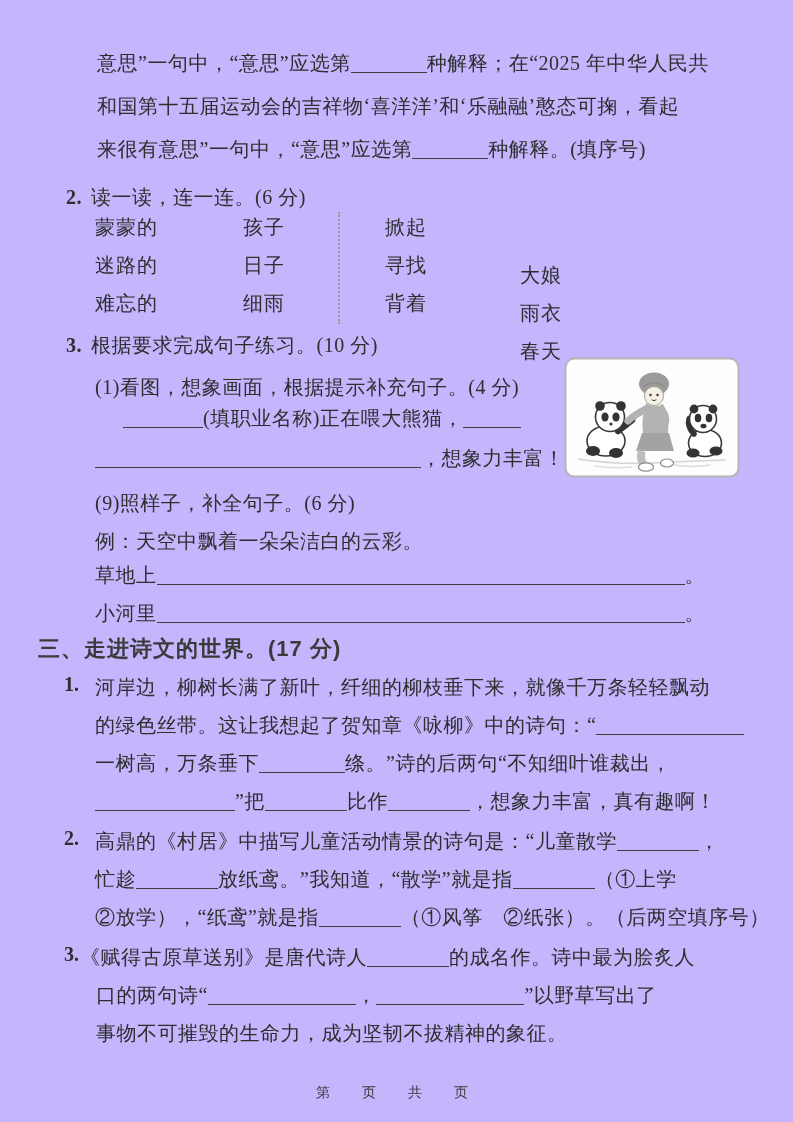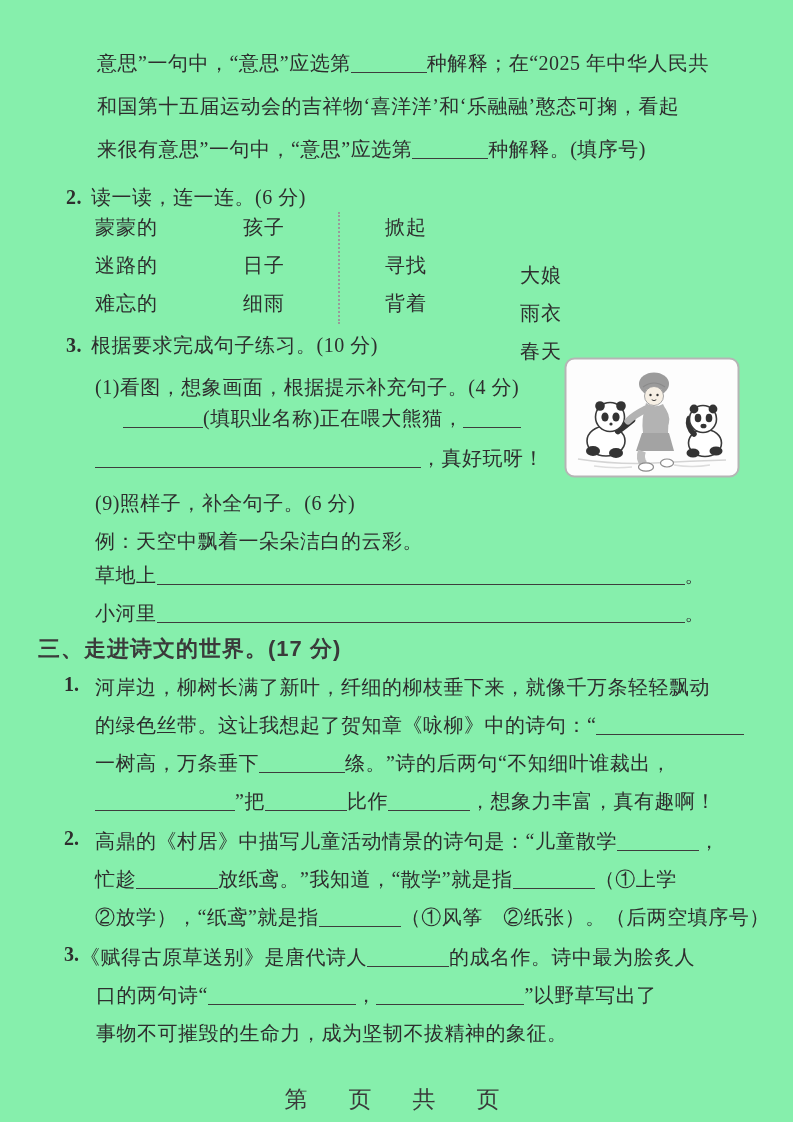--- a/index.html
+++ b/index.html
@@ -4,21 +4,21 @@
 <style>
   * { margin:0; padding:0; box-sizing:border-box; }
   html,body { background:#ffffff; }
   body {
     width:793px; height:1122px;
     font-family:"Liberation Serif", serif;
     color:#2e2e2e;
   }
   .sheet {
     position:relative; width:793px; height:1122px;
-    background:#86efac; overflow:hidden;
+    background:#c4b5fd; overflow:hidden;
   }
   .abs { position:absolute; }
   .line {
     white-space:nowrap;
     font-size:20px;
     letter-spacing:0.5px;
     line-height:38px;
   }
   .lh43 .line { line-height:43px; }
   .lh40 .line { line-height:40px; }
@@ -41,21 +41,21 @@
   }
   .match-col { font-size:20px; letter-spacing:1px; }
   .match-col .mword { line-height:38px; }
   .match-divider {
     border-left:2px dotted #9a9a9a;
     width:0; height:112px;
   }
   .footer {
     width:100%; text-align:center;
     font-family:"Liberation Sans", sans-serif;
-    font-size:23px; letter-spacing:9px;
+    font-size:14px; letter-spacing:9px;
     color:#3a3a3a;
   }
   .illus-box { width:176px; height:121px; }
 </style>
 </head>
 <body>
 
 <div class="sheet">
 
   <section class="abs lh43" style="left:97px; top:42px;">
@@ -98,21 +98,21 @@
     <div class="qrow">
       <span class="qnum">3.</span><span class="qtitle">根据要求完成句子练习。(10 分)</span>
     </div>
   </section>
 
   <div class="abs line" style="left:95px; top:368px;">(1)看图，想象画面，根据提示补充句子。(4 分)</div>
 
   <section class="abs lh40" style="left:95px; top:398px;">
     <div>
         <div class="line"><span class="spacer" style="width: 28px;"></span><span class="blank" style="width: 80px;"></span><span>(填职业名称)正在喂大熊猫，</span><span class="blank" style="width: 58px;"></span></div>
-        <div class="line"><span class="blank" style="width: 326px;"></span><span>，真好玩呀！</span></div>
+        <div class="line"><span class="blank" style="width: 326px;"></span><span>，想象力丰富！</span></div>
       </div>
   </section>
 
   <div class="abs illus-box" style="left:564px; top:357px;">
     <svg width="176" height="121" viewBox="0 0 176 121" xmlns="http://www.w3.org/2000/svg">
       <rect x="1.5" y="1.5" width="173" height="118" rx="9" fill="#fdfdfd" stroke="#b5b5b5" stroke-width="2"></rect>
       <g>
         <path d="M14 102 q40 6 76 4 t72 -3" stroke="#d4d4d4" stroke-width="1.6" fill="none"></path>
         <path d="M30 109 q20 3 38 1" stroke="#dddddd" stroke-width="1.4" fill="none"></path>
         <path d="M110 108 q18 3 36 0" stroke="#dddddd" stroke-width="1.4" fill="none"></path>

